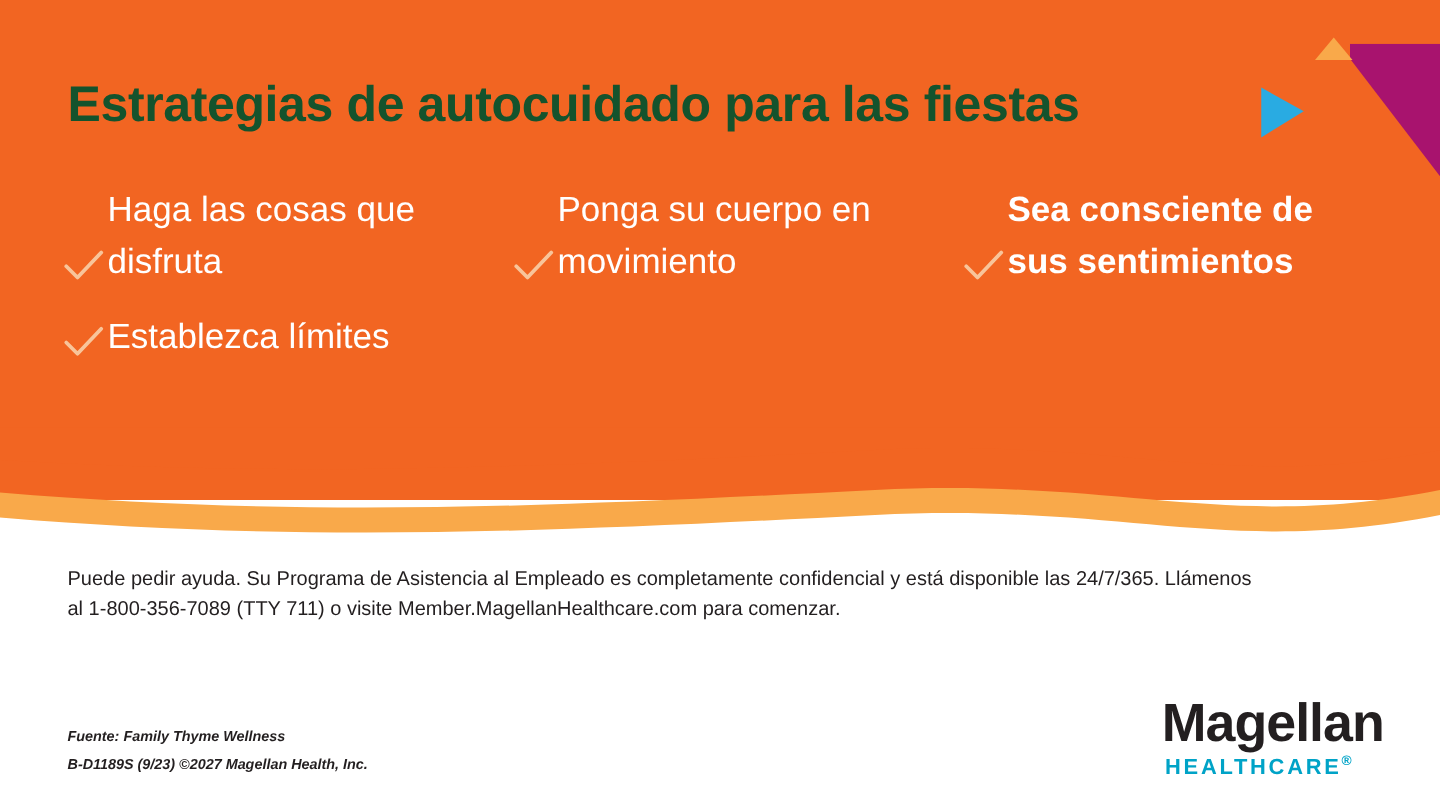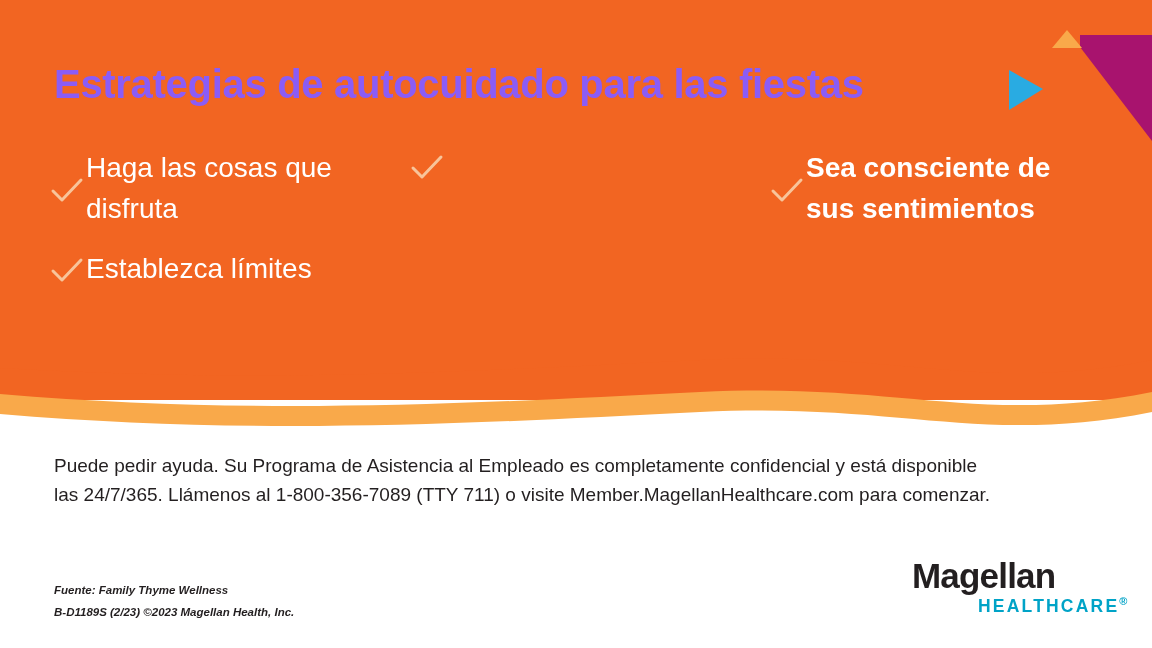--- a/index.html
+++ b/index.html
@@ -45,21 +45,21 @@
   .deco {
     position: absolute;
     pointer-events: none;
   }
 
   
   .title {
     position: absolute;
     left: 54px;
     top: 62px;
-    color: #8b5cf6;
+    color: #14532d;
     font-size: 40px;
     font-weight: 700;
     letter-spacing: -0.3px;
     white-space: nowrap;
   }
 
   
   .columns {
     position: absolute;
     left: 50px;
@@ -68,21 +68,21 @@
     display: flex;
     gap: 0;
   }
   .col {
     width: 360px;
   }
   .col:nth-child(3) { width: 340px; }
 
   .bullet {
     display: flex;
-    align-items: center;
+    align-items: flex-end;
     margin-bottom: 20px;
   }
   .check {
     flex: 0 0 auto;
     width: 36px;
     height: 30px;
     position: relative;
     margin-top: 6px;
   }
   .check svg { display: block; }
@@ -95,21 +95,21 @@
   }
   .col:nth-child(3) .bullet-text { max-width: 250px; font-weight: bold; }
 
   
   .footer-text {
     position: absolute;
     left: 54px;
     top: 452px;
     width: 950px;
     color: #231f20;
-    font-size: 19px;
+    font-size: 16px;
     line-height: 1.5;
   }
   .fine-print {
     position: absolute;
     left: 54px;
     top: 580px;
     color: #231f20;
     font-size: 11.5px;
     font-style: italic;
     line-height: 1.9;
@@ -118,34 +118,35 @@
 
   
   .logo {
     position: absolute;
     left: 912px;
     top: 558px;
     width: 195px;
     text-align: left;
   }
   .logo-main {
-    font-size: 35px;
+    font-size: 43px;
     font-weight: 700;
     color: #231f20;
     letter-spacing: -0.8px;
     line-height: 1;
+    text-align: right;
   }
   .logo-sub {
     font-size: 17.5px;
     font-weight: 700;
     color: #00a3c7;
     letter-spacing: 2.2px;
     line-height: 1;
     margin-top: 3px;
-    margin-left: 66px;
+    margin-left: 20px;
   }
   .logo-sub .reg {
     font-size: 11px;
     vertical-align: super;
   }
 </style>
 </head>
 <body>
 
 <div class="banner">
@@ -192,39 +193,40 @@
     </div>
   </div>
 
   <div class="col">
     <div class="bullet">
       <span class="check">
         <svg width="34" height="28" viewBox="0 0 34 28">
           <path d="M3,14 L12,23 L31,3" stroke="#f8c49a" stroke-width="3" fill="none" stroke-linecap="round" stroke-linejoin="round"></path>
         </svg>
       </span>
+      <span class="bullet-text">Ponga su cuerpo en movimiento</span>
     </div>
   </div>
 
   <div class="col">
     <div class="bullet">
       <span class="check">
         <svg width="34" height="28" viewBox="0 0 34 28">
           <path d="M3,14 L12,23 L31,3" stroke="#f8c49a" stroke-width="3" fill="none" stroke-linecap="round" stroke-linejoin="round"></path>
         </svg>
       </span>
       <span class="bullet-text">Sea consciente de sus sentimientos</span>
     </div>
   </div>
 
 </div>
 
 <div class="footer-text">Puede pedir ayuda. Su Programa de Asistencia al Empleado es completamente confidencial y está disponible las 24/7/365. Llámenos al 1-800-356-7089 (TTY 711) o visite Member.MagellanHealthcare.com para comenzar.</div>
 
 <div class="fine-print">
   <div>Fuente: Family Thyme Wellness</div>
-  <div>B-D1189S (2/23)  ©2023 Magellan Health, Inc.</div>
+  <div>B-D1189S (9/23)  ©2027 Magellan Health, Inc.</div>
 </div>
 
 <div class="logo">
   <div class="logo-main">Magellan</div>
   <div class="logo-sub"><span>HEALTHCARE</span><span class="reg">®</span></div>
 </div>
 
 </body></html>

